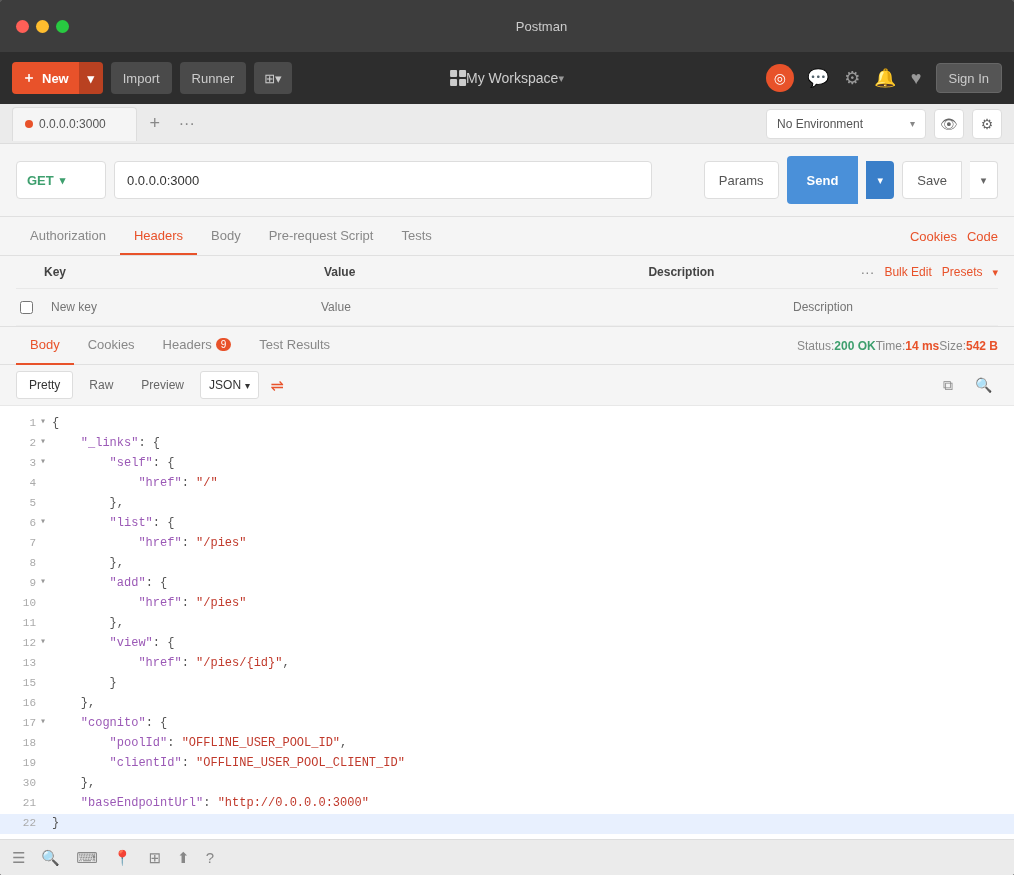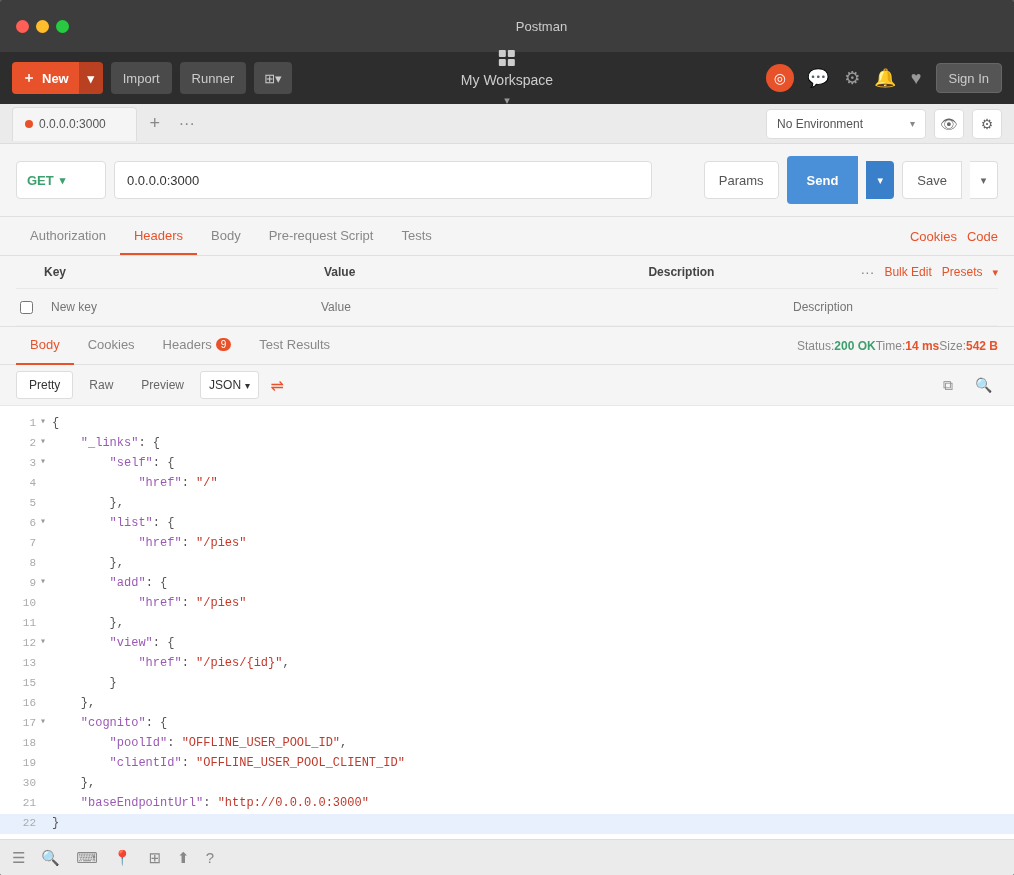--- a/index.html
+++ b/index.html
@@ -93,23 +93,22 @@
       font-size: 13px;
       cursor: pointer;
     }
     .workspace-selector {
       margin-left: auto;
       color: #ccc;
       font-size: 14px;
       font-weight: 500;
       display: flex;
       align-items: center;
-      gap: 6px;
-      cursor: pointer;
-      flex-direction: column;
+      gap: 0;
+      cursor: pointer;
     }
     .workspace-icon {
       display: grid;
       grid-template-columns: 1fr 1fr;
       gap: 2px;
       width: 16px;
       height: 16px;
     }
     .workspace-icon span {
       background: #ccc;

